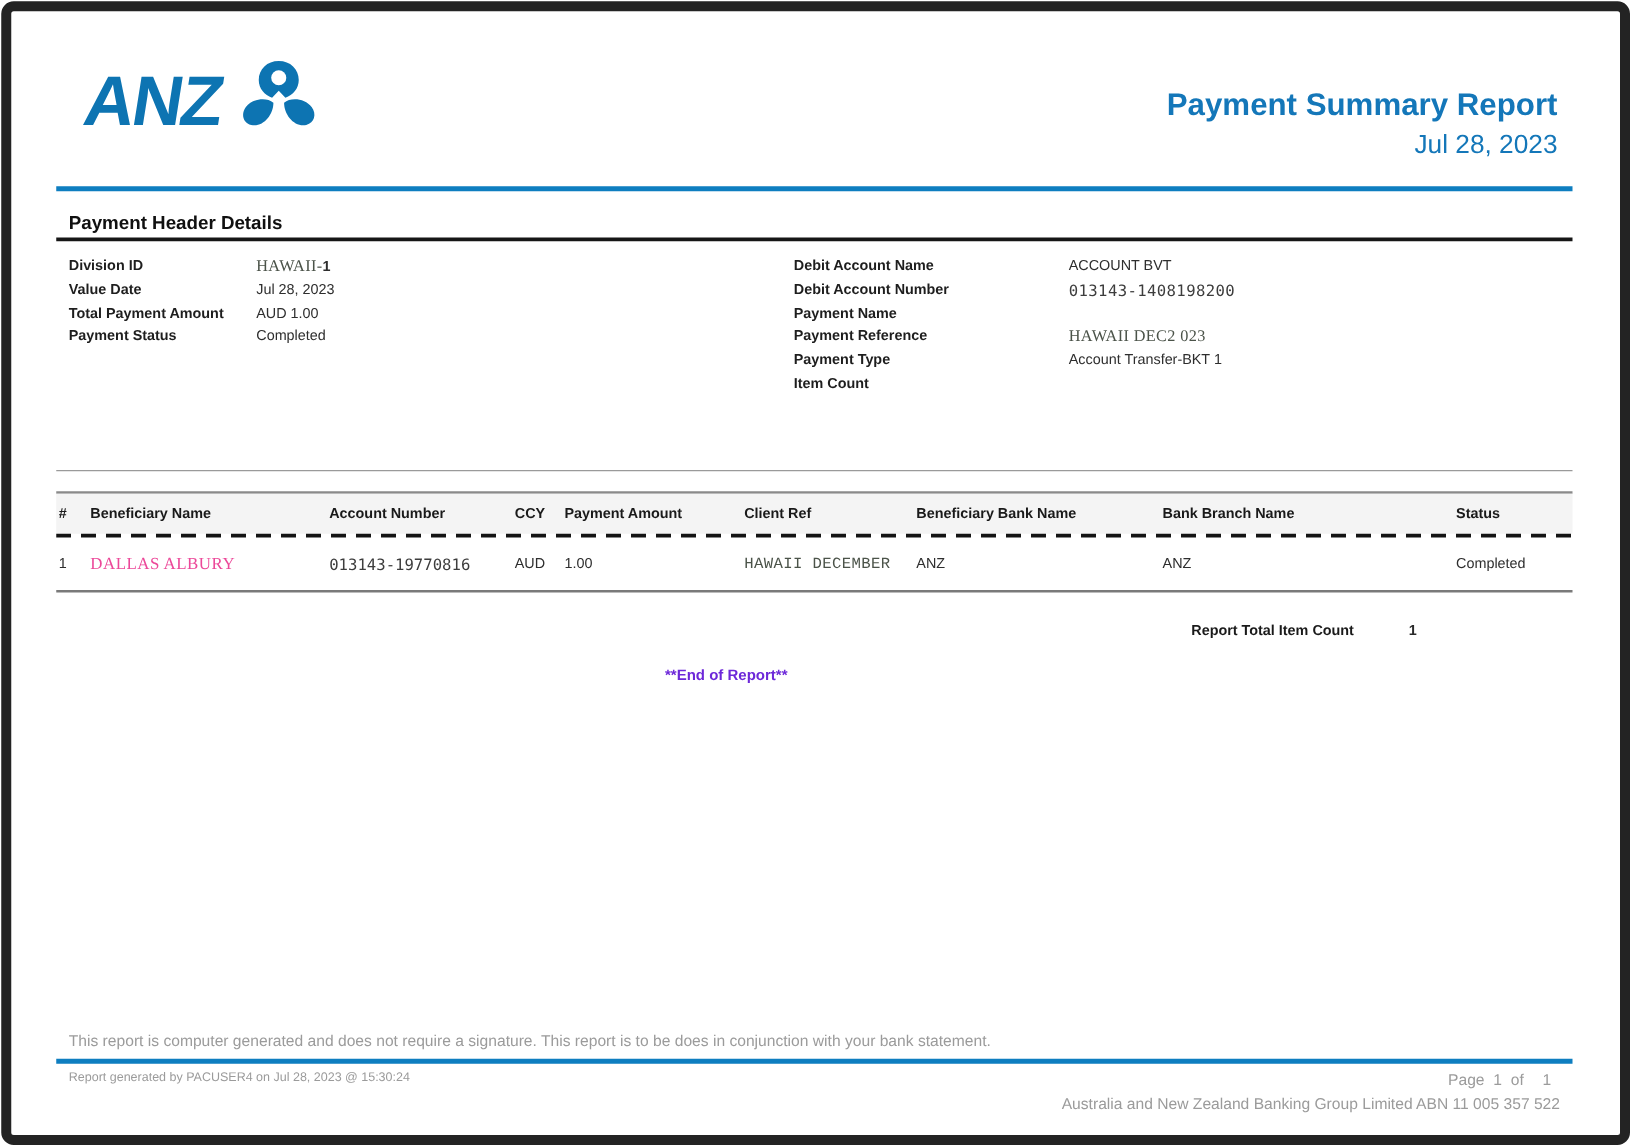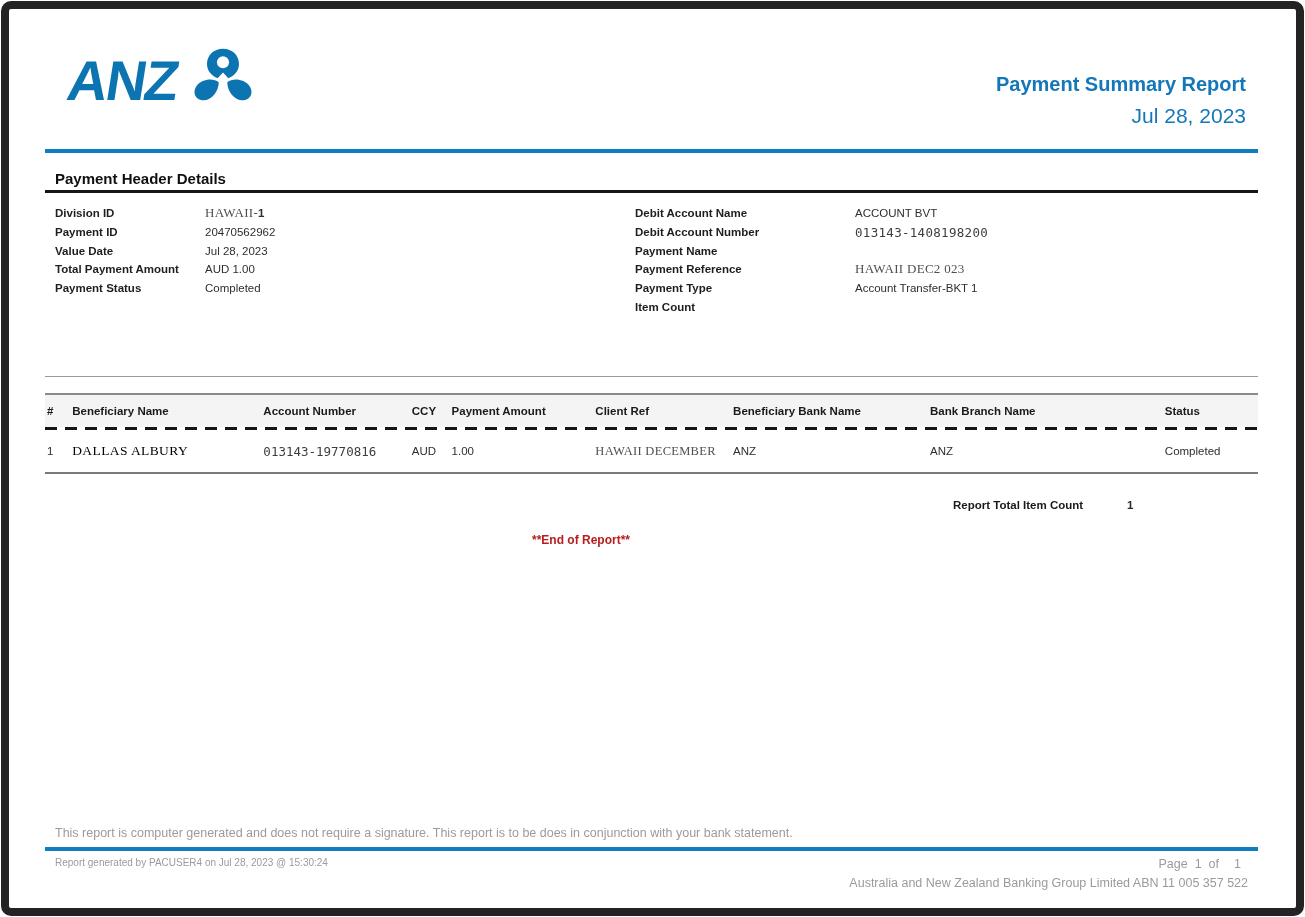--- a/index.html
+++ b/index.html
@@ -22,21 +22,21 @@
   .logo { position: absolute; left: 68px; top: 50px; display: flex; align-items: flex-start; }
   .logo-text {
     font-weight: 900; font-size: 56px; line-height: 62px;
     color: #0d74b2; letter-spacing: -2px;
     transform: skewX(-9deg);
     font-family: "Liberation Sans", sans-serif;
   }
   .logo-symbol { margin-left: 10px; margin-top: -2px; }
 
   .report-title-block { position: absolute; top: 70px; right: 59px; text-align: right; color: #1477b9; }
-  .report-title { font-size: 20px; font-weight: 700; line-height: 28px; }
+  .report-title { font-size: 25px; font-weight: 700; line-height: 28px; }
   .report-date { font-size: 21px; font-weight: 400; margin-top: 6px; }
 
   .rule-blue-top { position: absolute; left: 45px; top: 149px; width: 1213px; height: 4px; background: #0e7ec0; }
 
   
   .section-heading { position: absolute; left: 55px; top: 170px; font-size: 15px; font-weight: 700; color: #101010; }
   .rule-black { position: absolute; left: 45px; top: 190px; width: 1213px; height: 3px; background: #161616; }
 
   .fields-left  { position: absolute; left: 55px;  top: 204px; width: 560px; }
   .fields-right { position: absolute; left: 635px; top: 204px; width: 620px; }
@@ -59,28 +59,28 @@
   .t-bottom { height: 2px; background: #7a7a7a; }
   .c0 { width: 28px;  padding-left: 2px; }
   .c1 { width: 197px; }
   .c2 { width: 153px; }
   .c3 { width: 41px;  }
   .c4 { width: 109px; }
   .c5 { width: 142px; margin-left: 38px; }
   .c6 { width: 203px; }
   .c7 { width: 242px; }
   .c8 { width: 96px;  }
-  .t-row .c1 { font-family: "Liberation Serif", serif; font-size: 13.5px; color: #000000; letter-spacing: 0.4px; }
+  .t-row .c1 { font-family: "Liberation Serif", serif; font-size: 13.5px; color: #ec4899; letter-spacing: 0.4px; }
   .t-row .c2 { font-family: "DejaVu Sans Mono", monospace; font-size: 12.5px; color: #3d3d3d; }
-  .t-row .c5 { font-family: Liberation Serif, serif; font-size: 12.5px; color: #4b5349; letter-spacing: 0.3px; }
+  .t-row .c5 { font-family: Liberation Mono, monospace; font-size: 12.5px; color: #4b5349; letter-spacing: 0.3px; }
 
   
   .total-label { position: absolute; left: 953px; top: 499px; font-size: 11.5px; font-weight: 700; color: #1a1a1a; }
   .total-value { position: absolute; left: 1127px; top: 499px; font-size: 11.5px; font-weight: 700; color: #2a2a2a; }
-  .end-marker { position: absolute; left: 0; top: 533px; width: 1162px; text-align: center; font-size: 12px; font-weight: 700; color: #b91c1c; }
+  .end-marker { position: absolute; left: 0; top: 533px; width: 1162px; text-align: center; font-size: 12px; font-weight: 700; color: #6d28d9; }
 
   
   .disclaimer { position: absolute; left: 55px; top: 826px; font-size: 12.5px; color: #9b9b9b; }
   .rule-blue-bottom { position: absolute; left: 45px; top: 847px; width: 1213px; height: 4px; background: #0e7ec0; }
   .generated { position: absolute; left: 55px; top: 857px; font-size: 10px; color: #9b9b9b; }
   .pageinfo { position: absolute; right: 64px; top: 857px; font-size: 12.5px; color: #9b9b9b; }
   .pageinfo .sp1 { margin: 0 7px; }
   .pageinfo .sp2 { margin-left: 15px; }
   .company { position: absolute; right: 57px; top: 876px; font-size: 12.5px; color: #9b9b9b; }
 </style>
@@ -108,24 +108,20 @@
 
 <div class="rule-blue-top"></div>
 
 <div class="section-heading">Payment Header Details</div>
 <div class="rule-black"></div>
 
 <div class="fields-left">
   <div class="field-row">
     <span class="f-label">Division ID</span>
     <span class="f-value serif"><span>HAWAII-</span><span class="bold-part">1</span></span>
-  </div>
-  <div class="field-row">
-    <span class="f-label">Payment ID</span>
-    <span class="f-value sans">20470562962</span>
   </div>
   <div class="field-row">
     <span class="f-label">Value Date</span>
     <span class="f-value sans">Jul 28, 2023</span>
   </div>
   <div class="field-row">
     <span class="f-label">Total Payment Amount</span>
     <span class="f-value sans">AUD 1.00</span>
   </div>
   <div class="field-row">

